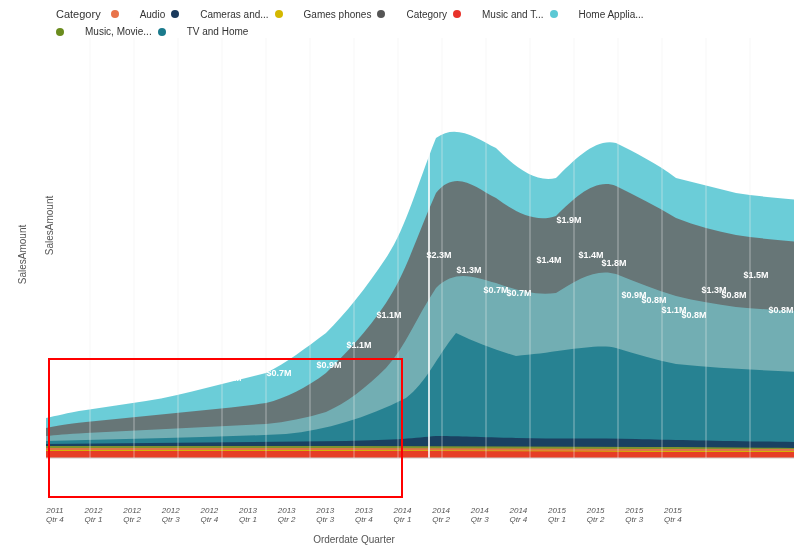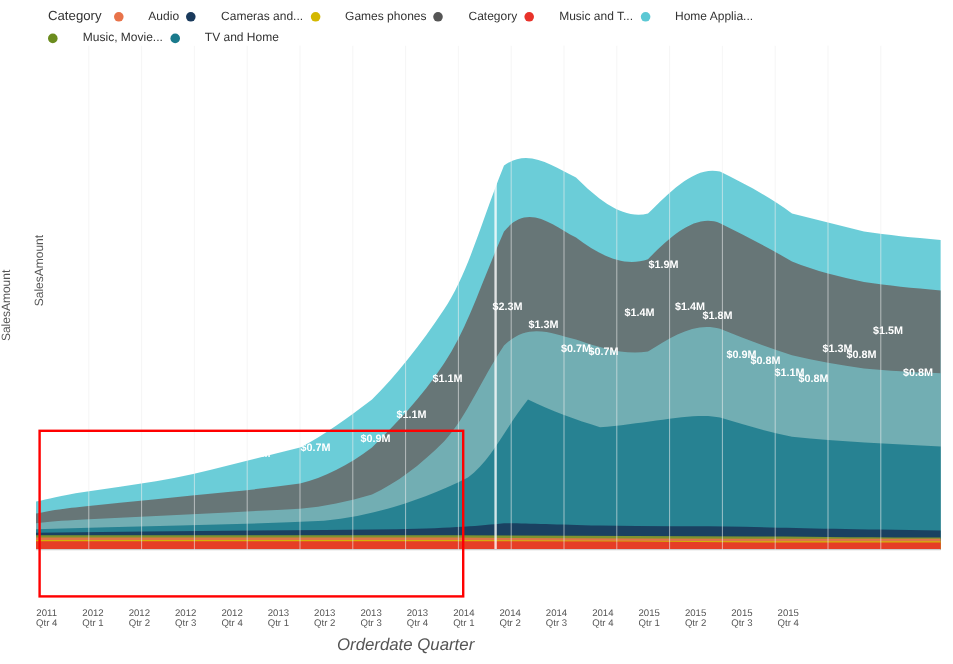--- a/index.html
+++ b/index.html
@@ -9,20 +9,21 @@
       background: #fff;
       font-family: Arial, sans-serif;
       overflow: hidden;
       position: relative;
     }
 
     .chart-container {
       width: 676px;
       height: 553px;
       position: relative;
+      margin-left: 16px;
     }
 
     
     .legend {
       display: flex;
       align-items: center;
       flex-wrap: wrap;
       padding: 8px 10px 4px 40px;
       font-size: 11px;
       color: #333;
@@ -211,39 +212,39 @@
     <line x1="396" y1="0" x2="396" y2="420" stroke="#eee" stroke-width="0.5"></line>
     <line x1="440" y1="0" x2="440" y2="420" stroke="#eee" stroke-width="0.5"></line>
     <line x1="484" y1="0" x2="484" y2="420" stroke="#eee" stroke-width="0.5"></line>
     <line x1="528" y1="0" x2="528" y2="420" stroke="#eee" stroke-width="0.5"></line>
     <line x1="572" y1="0" x2="572" y2="420" stroke="#eee" stroke-width="0.5"></line>
     <line x1="616" y1="0" x2="616" y2="420" stroke="#eee" stroke-width="0.5"></line>
     <line x1="660" y1="0" x2="660" y2="420" stroke="#eee" stroke-width="0.5"></line>
     <line x1="704" y1="0" x2="704" y2="420" stroke="#eee" stroke-width="0.5"></line>
   </svg>
 
-  <div style="position:absolute; left:30px; bottom:28px; right:10px; display:flex; justify-content:space-between;">
+  <div style="position:absolute; left:30px; bottom:28px; right:10px; display:flex; justify-content:space-between;font-style:italic;">
     <div style="text-align:center; font-size:8px; color:#555; line-height:1.2;">2011<br>Qtr 4</div>
     <div style="text-align:center; font-size:8px; color:#555; line-height:1.2;">2012<br>Qtr 1</div>
     <div style="text-align:center; font-size:8px; color:#555; line-height:1.2;">2012<br>Qtr 2</div>
     <div style="text-align:center; font-size:8px; color:#555; line-height:1.2;">2012<br>Qtr 3</div>
     <div style="text-align:center; font-size:8px; color:#555; line-height:1.2;">2012<br>Qtr 4</div>
     <div style="text-align:center; font-size:8px; color:#555; line-height:1.2;">2013<br>Qtr 1</div>
     <div style="text-align:center; font-size:8px; color:#555; line-height:1.2;">2013<br>Qtr 2</div>
     <div style="text-align:center; font-size:8px; color:#555; line-height:1.2;">2013<br>Qtr 3</div>
     <div style="text-align:center; font-size:8px; color:#555; line-height:1.2;">2013<br>Qtr 4</div>
     <div style="text-align:center; font-size:8px; color:#555; line-height:1.2;">2014<br>Qtr 1</div>
     <div style="text-align:center; font-size:8px; color:#555; line-height:1.2;">2014<br>Qtr 2</div>
     <div style="text-align:center; font-size:8px; color:#555; line-height:1.2;">2014<br>Qtr 3</div>
     <div style="text-align:center; font-size:8px; color:#555; line-height:1.2;">2014<br>Qtr 4</div>
     <div style="text-align:center; font-size:8px; color:#555; line-height:1.2;">2015<br>Qtr 1</div>
     <div style="text-align:center; font-size:8px; color:#555; line-height:1.2;">2015<br>Qtr 2</div>
     <div style="text-align:center; font-size:8px; color:#555; line-height:1.2;">2015<br>Qtr 3</div>
     <div style="text-align:center; font-size:8px; color:#555; line-height:1.2;">2015<br>Qtr 4</div>
   </div>
 
-  <div style="position:absolute; bottom:8px; left:50%; transform:translateX(-50%); font-size:14px; color:#555;font-style:italic;">Orderdate Quarter</div>
+  <div style="position:absolute; bottom:8px; left:50%; transform:translateX(-50%); font-size:10px; color:#555;">Orderdate Quarter</div>
 
   <div style="position:absolute; left:4px; top:220px; transform:rotate(-90deg); font-size:10px; color:#555; transform-origin:center center; white-space:nowrap;">SalesAmount</div>
 
   <div style="position:absolute; left:32px; top:358px; width:355px; height:140px; border:2.5px solid red; pointer-events:none; z-index:10;"></div>
 
 </div>
 
 </body></html>

